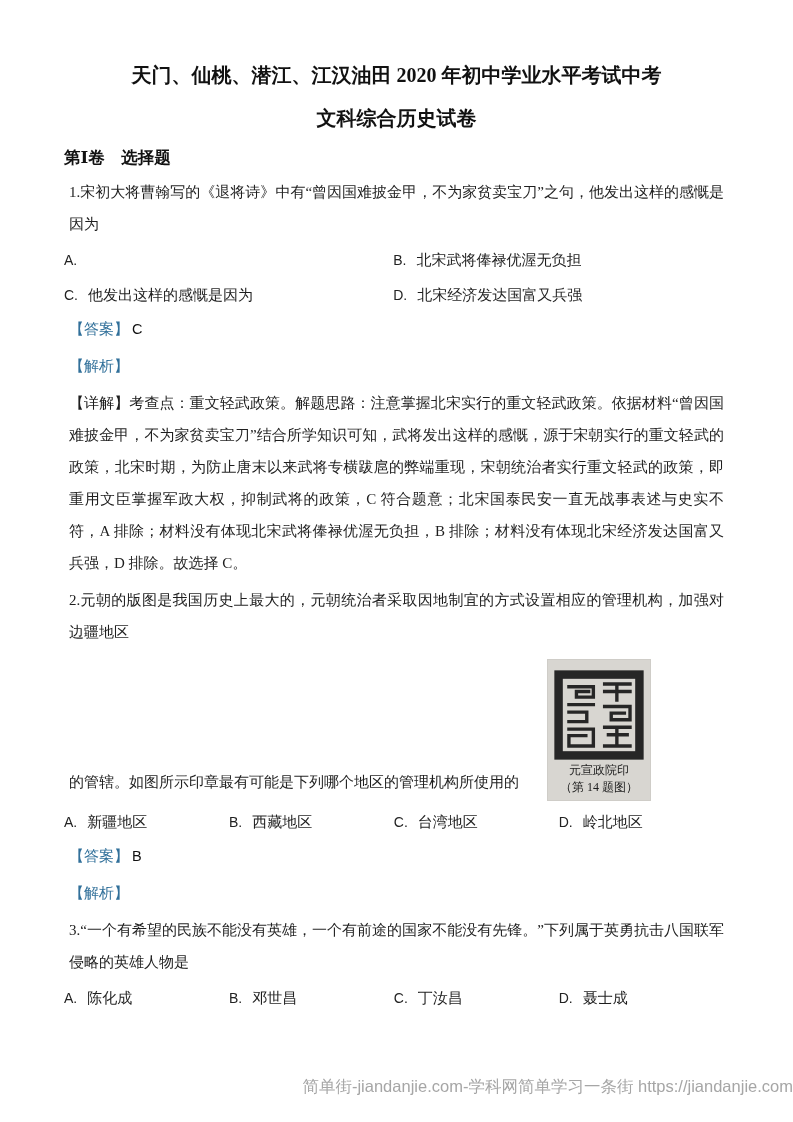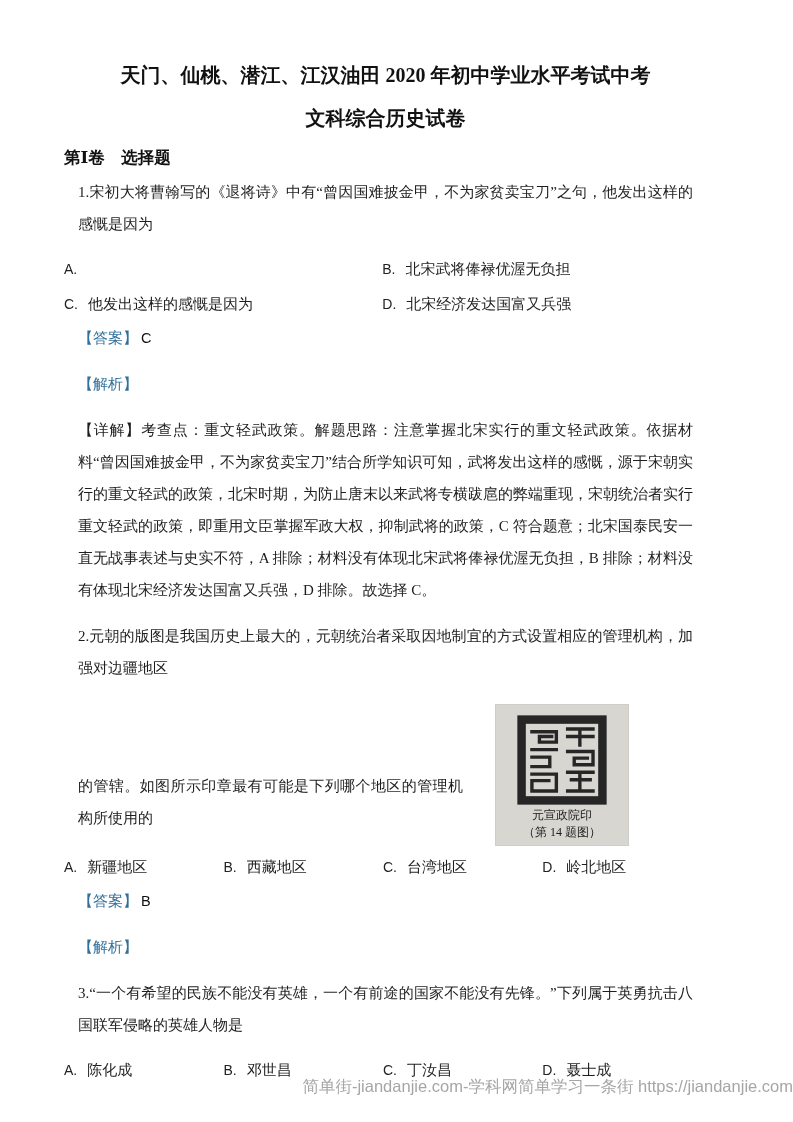--- a/index.html
+++ b/index.html
@@ -1,38 +1,38 @@
 <!DOCTYPE html>
 <html><head>
 <meta charset="utf-8">
 <style>
   html,body{margin:0;padding:0;}
   body{
     width:793px;height:1122px;background:#ffffff;position:relative;overflow:hidden;
     font-family:"Liberation Serif","DejaVu Serif",serif;color:#1e1e1e;
   }
-  .page{position:absolute;inset:0;padding:54px 86px 0 64px;box-sizing:border-box;}
+  .page{position:absolute;inset:0;padding:54px 64px 0 64px;box-sizing:border-box;}
   .title{margin:0;text-align:center;font-size:20px;font-weight:bold;line-height:43px;color:#111;}
   .title span{display:block;}
   .section-heading{text-align:left;font-weight:bold;font-size:16.5px;line-height:33px;margin-top:1px;color:#111;}
-  p{margin:14px;}
+  p{margin:5px;}
   .stem,.detail{font-size:15px;line-height:32px;text-align:justify;}
   .stem{margin-top:2px;}
   .opts{display:flex;font-size:15px;line-height:31px;margin-top:4px;}
   .opts .opt{display:flex;align-items:baseline;}
   .opts.two .opt{width:49.5%;}
   .opts.four .opt{width:24.8%;}
   .opt .k{font-family:"Liberation Sans","DejaVu Sans",sans-serif;font-size:14px;margin-right:10px;color:#222;}
   .ansline{font-size:15px;line-height:32px;margin-top:2px;}
   .blue{color:#31709a;}
   .ans-letter{font-family:"Liberation Sans","DejaVu Sans",sans-serif;font-size:14.5px;color:#111;margin-left:3px;}
   .detail{margin-top:1px;}
   .q2row{display:flex;align-items:flex-end;}
   .q2row .stem-left{flex:1;padding-right:18px;}
-  .photo{margin:6px 78px 2px 0;width:134px;background:#d8d6d1;padding:9px 0 5px 0;text-align:center;box-shadow:0 0 0 1px #cfcdc8 inset;}
+  .photo{margin:6px 78px 2px 0;width:104px;background:#d8d6d1;padding:9px 0 5px 0;text-align:center;box-shadow:0 0 0 1px #cfcdc8 inset;}
   .photo svg{display:block;margin:0 auto;}
   .photo .cap{font-size:12px;line-height:17px;color:#1c1c1c;}
   .footer{
     position:absolute;left:0;right:0;bottom:24px;text-align:right;color:#a6a6a6;
     font-size:16.5px;font-family:"Liberation Sans","DejaVu Sans",sans-serif;
   }
 </style>
 </head>
 <body>
 

